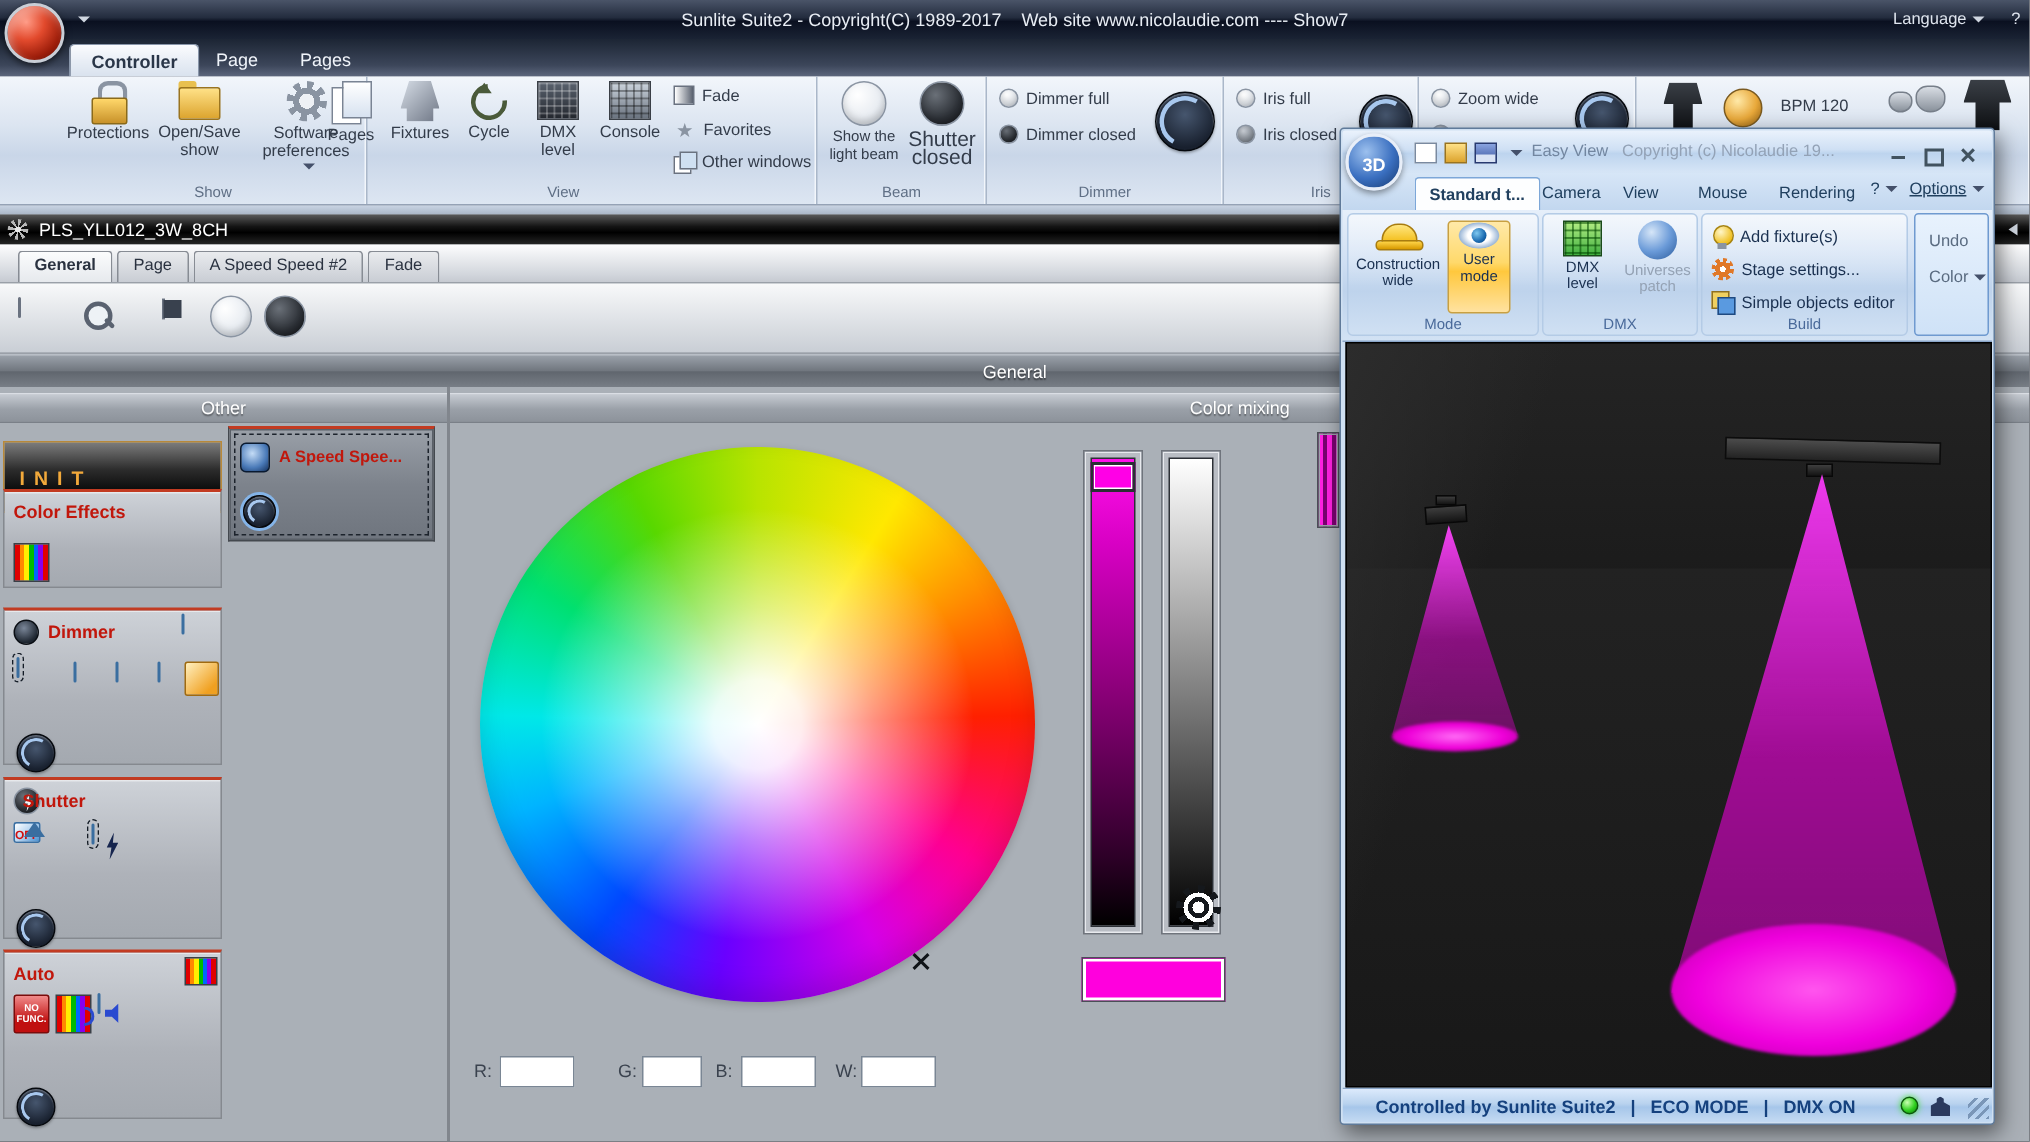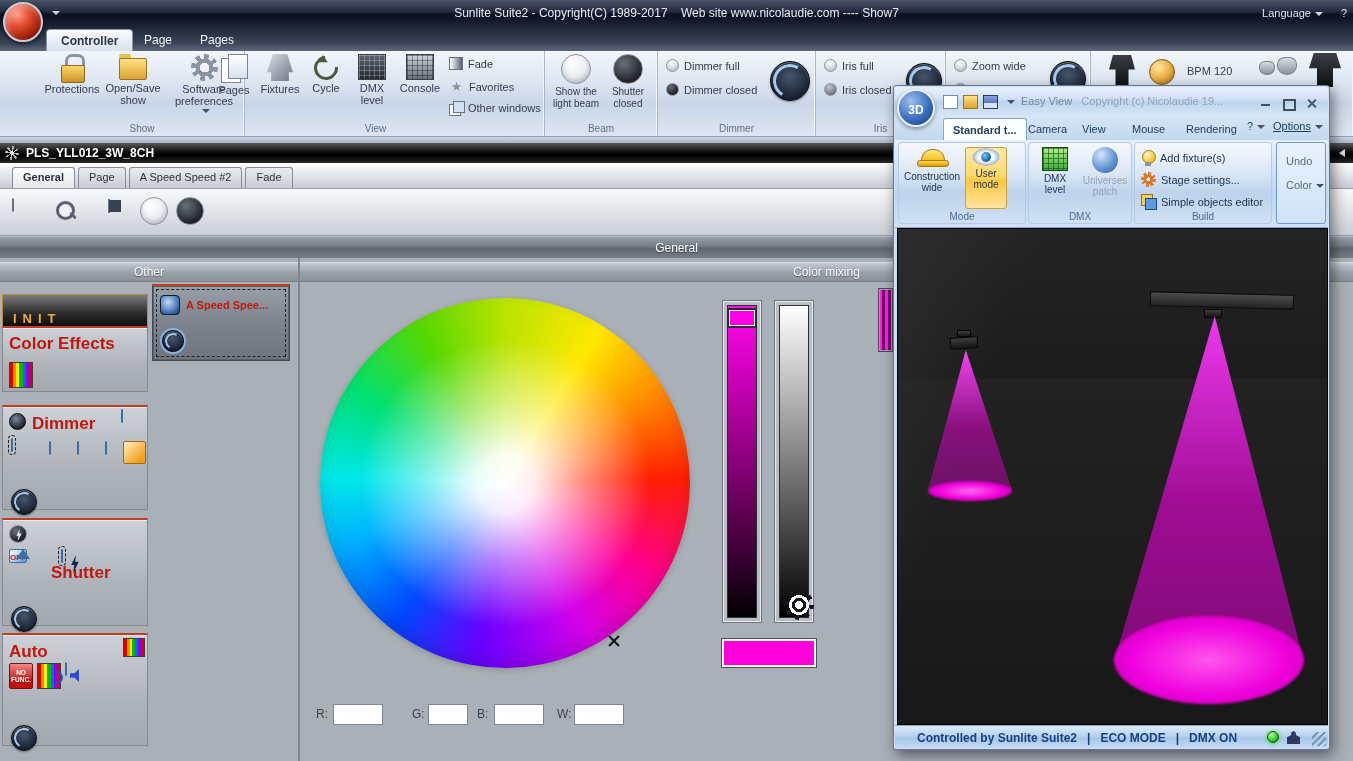--- a/index.html
+++ b/index.html
@@ -110,21 +110,21 @@
     clip-path:polygon(15% 0,85% 0,100% 45%,75% 45%,75% 100%,25% 100%,25% 45%,0 45%); }
   .ic-goldball { width:26px; height:26px; border-radius:50%;
     background:radial-gradient(circle at 35% 30%, #ffe9a8, #e8a83a 55%, #8a5a10);
     border:1px solid #7a5a20; }
   .ic-grayblob { width:16px; height:14px; border-radius:40% 40% 50% 50%;
     background:linear-gradient(#d8dde4,#8a929c); border:1px solid #777f8a; }
 
   
   .doc-titlebar { left:0; top:143px; width:1353px; height:20px;
     background:linear-gradient(180deg,#5a5a5a,#141414 40%,#000 60%,#262626);
-    color:#fff; font-weight:bold; font-size:12px; line-height:20px; }
+    color:#fff; font-weight:normal; font-size:12px; line-height:20px; }
   .ic-docstar { position:absolute; left:5px; top:3px; width:14px; height:14px;
     background:radial-gradient(circle,#e8e8e8 0 2px,rgba(0,0,0,0) 2px),
       repeating-conic-gradient(#b8b8b8 0 20deg, rgba(0,0,0,0) 20deg 45deg); border-radius:50%; }
   .ic-collapse { position:absolute; right:8px; top:6px; width:0; height:0;
     border-top:4px solid transparent; border-bottom:4px solid transparent;
     border-right:6px solid #cfd6e0; }
   .doc-tabrow { left:0; top:163px; width:1353px; height:26px;
     background:linear-gradient(180deg,#fdfdfe,#d2d6dc 80%,#c6cad1);
     border-bottom:1px solid #9aa0a8; display:flex; align-items:flex-end; padding-left:12px; gap:3px; }
   .dtab { height:21px; line-height:19px; padding:0 10px; font-size:11px; color:#2a3240;
@@ -153,21 +153,21 @@
   .panel { top:258px; height:503px; }
   .panel-hdr { position:absolute; left:0; top:4px; height:20px; width:100%;
     background:linear-gradient(180deg,#c6cbd2,#9aa0a8 55%,#8d939b);
     border-top:1px solid #dadee4; border-bottom:1px solid #7a8088;
     color:#fff; font-size:12px; text-align:center; line-height:19px;
     text-shadow:0 1px 1px rgba(0,0,0,.4); }
   .v-divider { left:298px; top:258px; width:2px; height:503px; background:#81868d; }
   .section { position:absolute; background:linear-gradient(180deg,#ced2d8,#aeb2b9 60%,#a4a9b0);
     border:1px solid #85898f; border-top:2px solid #c23b22;
     box-shadow:inset 0 1px 0 rgba(255,255,255,.5); }
-  .red-lbl { color:#c1170c; font-weight:bold; font-size:17px; }
+  .red-lbl { color:#c1170c; font-weight:bold; font-size:12px; }
   .init-btn { background:linear-gradient(180deg,#7c7c7c,#2b2b2b 40%,#000 80%);
     border:1px solid #b8893a; color:#f2a93b; font-weight:bold; letter-spacing:6px;
     font-size:13px; display:flex; align-items:center; padding-left:10px; }
   .ic-rainbow { background:linear-gradient(90deg,#e00000 0 14%,#ff8800 14% 28%,#ffee00 28% 42%,
     #00bb00 42% 57%,#0066ff 57% 71%,#8800ee 71% 85%,#e00000 85%);
     border:1px solid #3a3f46; }
   .speed-btn { background:linear-gradient(180deg,#9aa0a8,#7d838c 50%,#6f757e);
     border:1px solid #44494f; border-top:2px solid #c23b22;
     box-shadow:inset 0 0 0 1px #5a6068; }
   .sel-rect { position:absolute; inset:3px; border:1px dashed #1c232c; }
@@ -395,21 +395,21 @@
         <span>Other windows</span>
       </div>
       <div class="rgroup-label">View</div>
     </div>
 
     <div class="rgroup" style="left:545px;width:113px;">
       <div class="bigbtn" style="left:6px;width:50px;font-size:10px;">
         <span class="circ" style="width:30px;height:30px;"></span>
         <span class="lbl">Show the light beam</span>
       </div>
-      <div class="bigbtn" style="left:58px;width:50px;font-size:10px;">
+      <div class="bigbtn" style="left:58px;width:50px;font-size:14px;">
         <span class="circ dark" style="width:30px;height:30px;"></span>
         <span class="lbl">Shutter closed</span>
       </div>
       <div class="rgroup-label">Beam</div>
     </div>
 
     <div class="rgroup" style="left:658px;width:158px;">
       <div class="rrow" style="left:8px;top:8px;">
         <span class="circ" style="width:13px;height:13px;"></span>
         <span>Dimmer full</span>
@@ -508,21 +508,21 @@
       <span class="ic-blue abs" style="left:68px;top:35px;width:22px;height:22px;"></span>
       <span class="ic-blue abs" style="left:94px;top:35px;width:22px;height:22px;"></span>
       <span class="ic-orange abs" style="left:120px;top:34px;width:23px;height:23px;"></span>
       <div class="dial sm abs" style="left:8px;top:70px;width:26px;height:26px;"></div>
     </div>
 
     <div class="section" style="left:2px;top:260px;width:146px;height:108px;">
       <span class="circ dark abs" style="left:6px;top:5px;width:18px;height:18px;">
         <span class="bolt white" style="left:5px;top:3px;width:8px;height:12px;"></span>
       </span>
-      <span class="red-lbl abs" style="left:48px;top:7px;margin-top:36px;">Shutter</span>
+      <span class="red-lbl abs" style="left:12px;top:7px;">Shutter</span>
       <span class="ic-blue ic-off abs" style="left:6px;top:30px;width:26px;height:28px;">
         <span>OFF</span>
       </span>
       <span class="ic-blue sel abs" style="left:40px;top:30px;width:26px;height:28px;">
         <span class="bolt" style="left:7px;top:5px;width:12px;height:18px;"></span>
       </span>
       <div class="dial sm abs" style="left:8px;top:74px;width:26px;height:26px;"></div>
     </div>
 
     <div class="section" style="left:2px;top:375px;width:146px;height:113px;">

